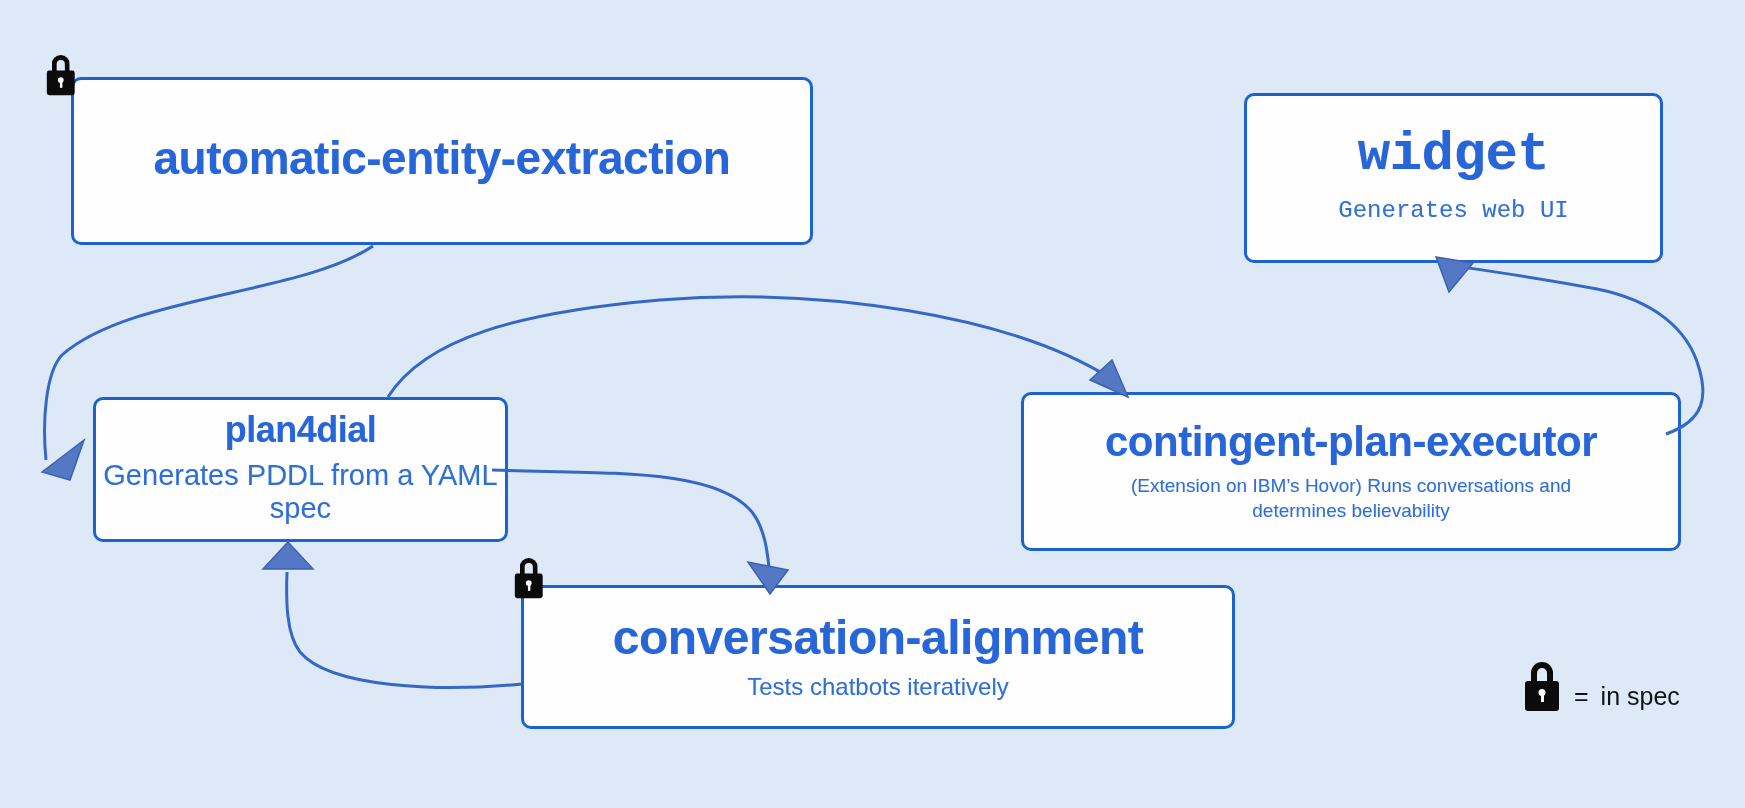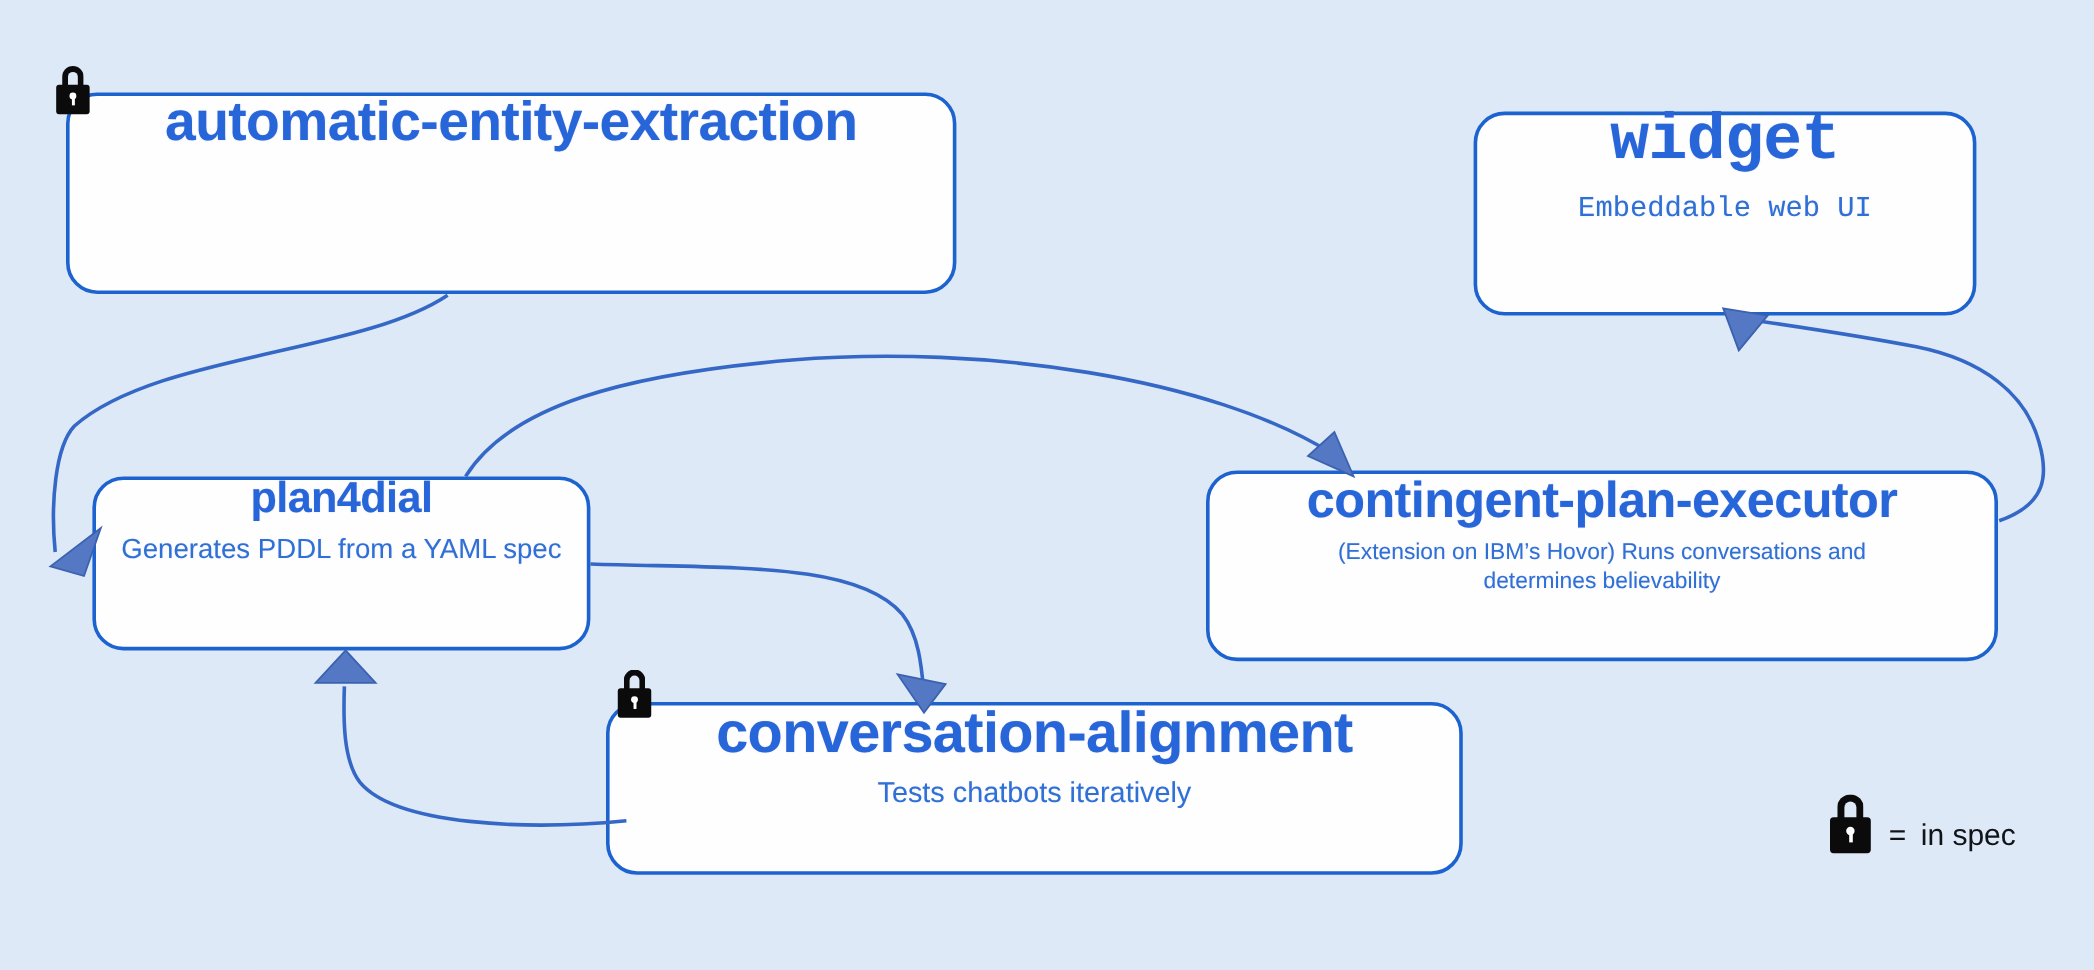--- a/index.html
+++ b/index.html
@@ -4,42 +4,42 @@
 <style>
   html,body{margin:0;padding:0;background:#dde9f6;}
   .canvas{
     position:relative;width:1745px;height:808px;overflow:hidden;
     background:#dde9f6;
     font-family:"Liberation Sans", sans-serif;
   }
   
   .node{
     position:absolute;box-sizing:border-box;
-    background:#fefefe;border:3px solid #1d63d0;border-radius:26px;
-    display:flex;flex-direction:column;align-items:center;justify-content:flex-start;
-    text-align:center;z-index:2;
+    background:#fefefe;border:3px solid #1d63d0;border-radius:10px;
+    display:flex;flex-direction:column;align-items:center;justify-content:center;
+    text-align:center;z-index:2;margin-left:16px;
   }
   .node-title{
     color:#2766d9;font-weight:bold;letter-spacing:-0.5px;
     text-shadow:0 0 1px rgba(90,90,210,0.35);
     white-space:nowrap;
   }
   .node-subtitle{
     color:#2f70d6;
     text-shadow:0 0 1px rgba(90,110,220,0.25);
   }
   .n1{left:55px;top:77px;width:742px;height:168px;}
   .n1 .node-title{font-size:46px;margin-top:-6px;}
   .n1 .node-subtitle{font-size:24px;margin-top:16px;}
   .n2{left:1228px;top:93px;width:419px;height:170px;font-family:Liberation Mono, monospace;}
   .n2 .node-title{font-size:54px;margin-top:-8px;}
   .n2 .node-subtitle{font-size:24px;margin-top:12px;}
   .n3{left:77px;top:397px;width:415px;height:145px;}
   .n3 .node-title{font-size:36px;margin-top:-6px;}
-  .n3 .node-subtitle{font-size:23px;margin-top:8px;}
+  .n3 .node-subtitle{font-size:29px;margin-top:8px;}
   .n4{left:1005px;top:392px;width:660px;height:159px;}
   .n4 .node-title{font-size:42px;margin-top:-2px;}
   .n4 .node-subtitle{font-size:19px;line-height:1.28;margin-top:8px;max-width:520px;}
   .n5{left:505px;top:585px;width:714px;height:144px;}
   .n5 .node-title{font-size:48px;margin-top:-4px;}
   .n5 .node-subtitle{font-size:24px;margin-top:8px;}
   
   svg.arrows{position:absolute;left:0;top:0;z-index:3;pointer-events:none;}
   svg.arrows path{fill:none;stroke:#3568c6;stroke-width:3;}
   svg.arrows polygon{fill:#5478c4;stroke:#3b62b0;stroke-width:1.5;}
@@ -92,21 +92,21 @@
     <path d="M 1666 434 C 1706 420, 1707 395, 1699 368 C 1688 328, 1652 300, 1597 289 C 1545 279, 1496 272, 1462 267"></path>
     <polygon points="1436,257 1473,263 1449,292"></polygon>
   </svg>
 
   <div class="node n1">
     <div class="node-title">automatic-entity-extraction</div>
   </div>
 
   <div class="node n2">
     <div class="node-title">widget</div>
-    <div class="node-subtitle">Embeddable web UI</div>
+    <div class="node-subtitle">Generates web UI</div>
   </div>
 
   <div class="node n3">
     <div class="node-title">plan4dial</div>
     <div class="node-subtitle">Generates PDDL from a YAML spec</div>
   </div>
 
   <div class="node n4">
     <div class="node-title">contingent-plan-executor</div>
     <div class="node-subtitle">(Extension on IBM’s Hovor) Runs conversations and determines believability</div>

